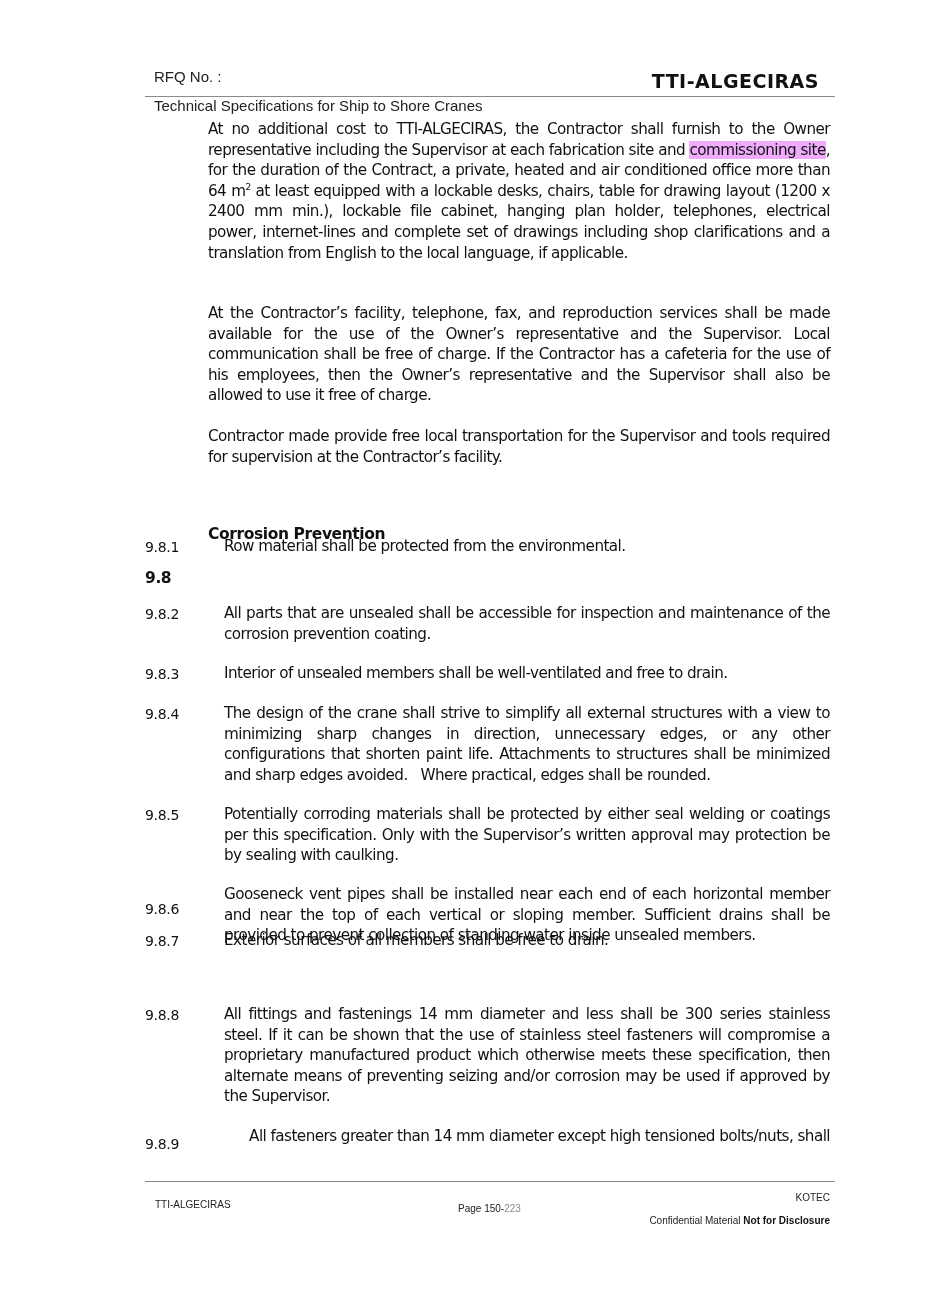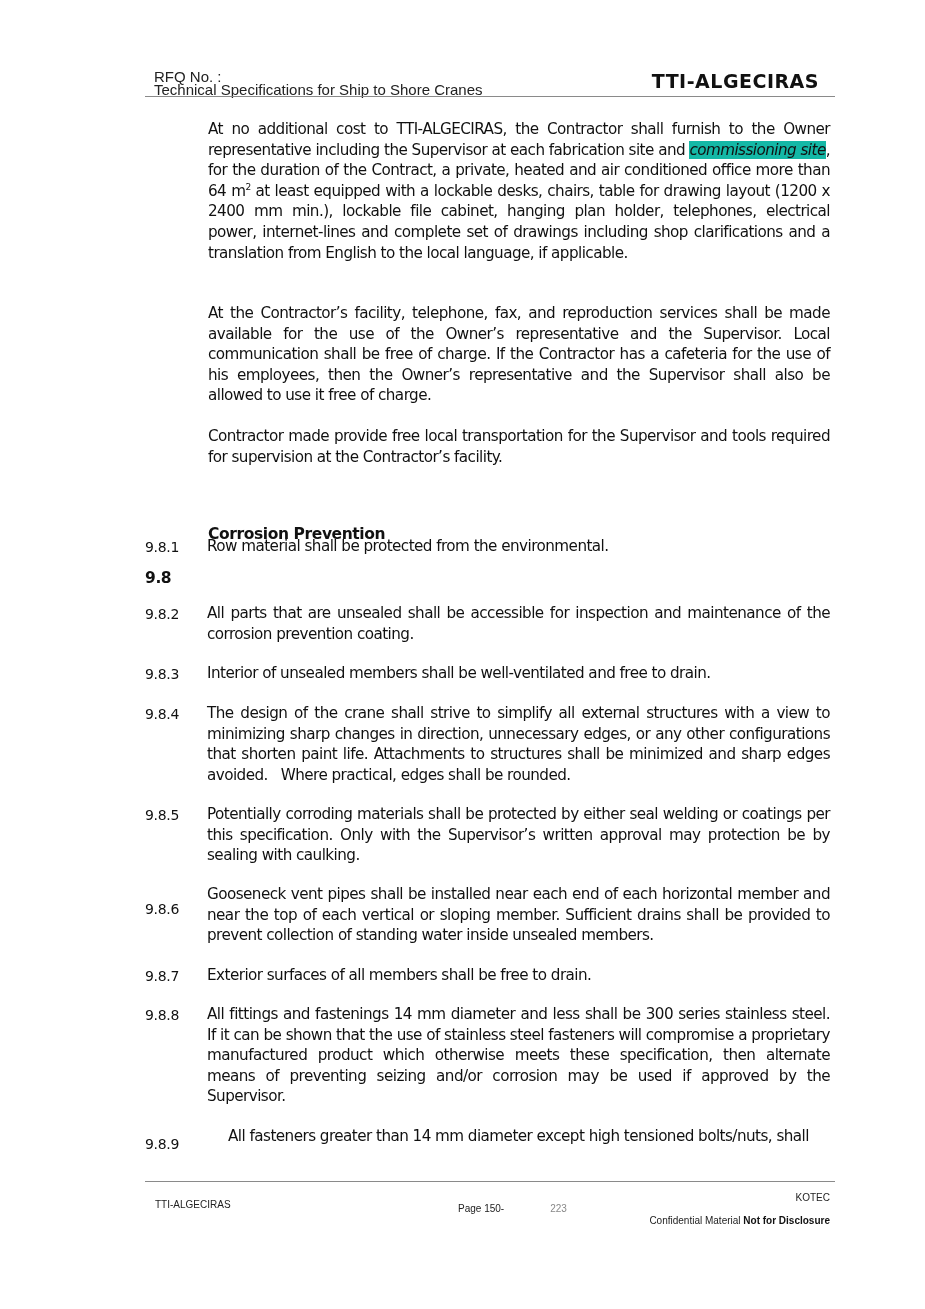--- a/index.html
+++ b/index.html
@@ -2,42 +2,42 @@
 <html><head>
   <meta charset="utf-8">
   <style>
     html, body { margin: 0; padding: 0; background: #ffffff; }
     body { width: 925px; height: 1309px; position: relative; overflow: hidden;
            font-family: "DejaVu Sans", sans-serif; color: #111; }
     .page-header { position: absolute; left: 145px; top: 64px; width: 690px; height: 34px; }
     .hdr-line1, .hdr-line2 { position: absolute; left: 9px; font-size: 15px; color: #222;
            font-family: "Liberation Sans", sans-serif; }
     .hdr-line1 { top: 4px; }
-    .hdr-line2 { top: 17px; text-align: center; }
+    .hdr-line2 { top: 33px; text-align: center; }
     .hdr-brand { position: absolute; right: 16px; top: 6px; font-size: 19px; font-weight: bold;
            letter-spacing: 0.5px; font-family: "DejaVu Sans", sans-serif; color: #111; }
     .hdr-rule { position: absolute; left: 0; top: 32px; width: 690px; height: 0;
            border-top: 1.5px solid #8a8a8a; }
     .body-text { position: absolute; left: 208px; width: 622px; font-size: 15.2px; line-height: 20.6px;
            text-align: justify; font-family: "DejaVu Sans", sans-serif; letter-spacing: -0.55px; }
-    .hl { background: #14b8a6; font-style: italic; }
+    .hl { background: #f0abfc; }
     sup { font-size: 9px; line-height: 0; vertical-align: 6px; }
     .heading { position: absolute; left: 145px; font-size: 15.5px; font-weight: bold;
            font-family: "DejaVu Sans", sans-serif; letter-spacing: -0.4px; }
     .heading .num { position: absolute; left: 0; margin-top: 44px; }
     .heading .title { position: absolute; left: 63px; white-space: nowrap; }
     .clause { position: absolute; left: 145px; width: 685px; font-size: 15.2px; line-height: 20.6px;
            font-family: "DejaVu Sans", sans-serif; letter-spacing: -0.55px; }
     .clause .num { position: absolute; left: 0; top: 0; font-size: 14px; letter-spacing: -0.3px; }
-    .clause .txt { margin-left: 62px; text-align: justify; display: block; }
+    .clause .txt { margin-left: 79px; text-align: justify; display: block; }
     .footer-rule { position: absolute; left: 145px; top: 1181px; width: 690px; border-top: 1.5px solid #8a8a8a; }
     .ftr { position: absolute; font-size: 10px; font-family: "Liberation Sans", sans-serif; color: #222; }
     .ftr-left { left: 155px; top: 1199px; }
     .ftr-center { left: 458px; top: 1203px; }
-    .ftr-center .total { color: #888; margin-left: 46px; }
+    .ftr-center .total { color: #888; }
     .ftr-right1 { right: 95px; top: 1192px; }
     .ftr-right2 { right: 95px; top: 1215px; }
     .ftr-right2 b { font-weight: bold; color: #111; }
   </style>
 </head>
 <body>
 
 <div class="page-header">
   <div class="hdr-line1">RFQ No. :</div>
   <div class="hdr-line2">Technical Specifications for Ship to Shore Cranes</div>
@@ -81,32 +81,32 @@
 <div class="clause" style="top:804px;">
   <span class="num" style="top:1px;">9.8.5</span>
   <span class="txt">Potentially corroding materials shall be protected by either seal welding or coatings per this specification. Only with the Supervisor’s written approval may protection be by sealing with caulking.</span>
 </div>
 
 <div class="clause" style="top:884px;">
   <span class="num" style="top:15px;">9.8.6</span>
   <span class="txt">Gooseneck vent pipes shall be installed near each end of each horizontal member and near the top of each vertical or sloping member. Sufficient drains shall be provided to prevent collection of standing water inside unsealed members.</span>
 </div>
 
-<div class="clause" style="top:965px;">
+<div class="clause" style="top:930px;">
   <span class="num" style="top:1px;">9.8.7</span>
   <span class="txt">Exterior surfaces of all members shall be free to drain.</span>
 </div>
 
 <div class="clause" style="top:1004px;">
   <span class="num" style="top:1px;">9.8.8</span>
   <span class="txt">All fittings and fastenings 14 mm diameter and less shall be 300 series stainless steel. If it can be shown that the use of stainless steel fasteners will compromise a proprietary manufactured product which otherwise meets these specification, then alternate means of preventing seizing and/or corrosion may be used if approved by the Supervisor.</span>
 </div>
 
 <div class="clause" style="top:1126px;">
   <span class="num" style="top:8px;">9.8.9</span>
-  <span class="txt" style="text-align:center; white-space:nowrap;">All fasteners greater than 14 mm diameter except high tensioned bolts/nuts, shall</span>
+  <span class="txt" style="text-align:right; white-space:nowrap;">All fasteners greater than 14 mm diameter except high tensioned bolts/nuts, shall</span>
 </div>
 
 <div class="footer-rule"></div>
 <div class="ftr ftr-left">TTI-ALGECIRAS</div>
 <div class="ftr ftr-center"><span>Page 150-</span><span class="total">223</span></div>
 <div class="ftr ftr-right1">KOTEC</div>
 <div class="ftr ftr-right2"><span>Confidential Material </span><b>Not for Disclosure</b></div>
 
 </body></html>

